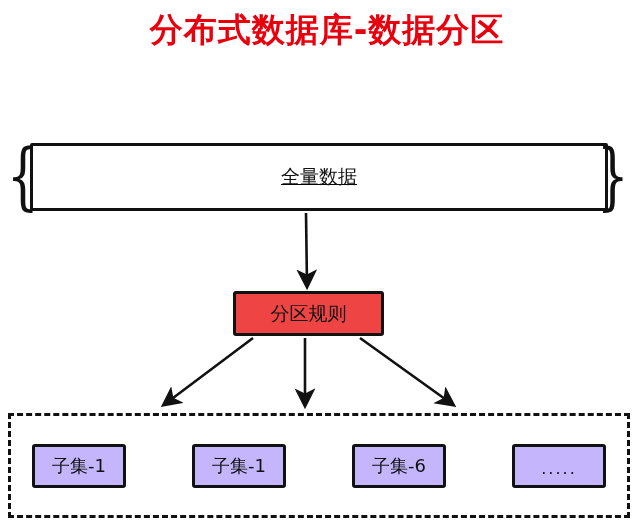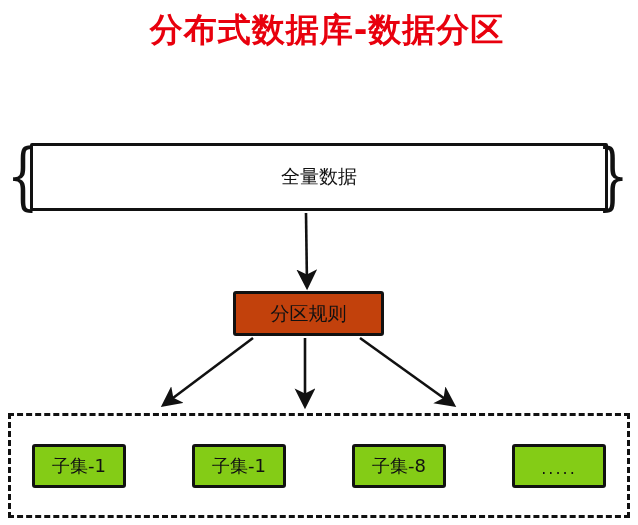--- a/index.html
+++ b/index.html
@@ -39,20 +39,21 @@
     left: 30px;
     top: 143px;
     width: 578px;
     height: 68px;
     border: 3px solid #111;
     border-radius: 2px;
     box-sizing: border-box;
     display: flex;
     align-items: center;
     justify-content: center;
+    text-decoration: underline;
   }
   .full-box .label {
     font-size: 19px;
     color: #111;
     font-family: "DejaVu Sans", "Liberation Sans", sans-serif;
   }
   
   .brace {
     position: absolute;
     top: 140px;
@@ -71,21 +72,21 @@
     left: 233px;
     top: 291px;
     width: 151px;
     height: 45px;
     border: 3px solid #111;
     border-radius: 3px;
     box-sizing: border-box;
     display: flex;
     align-items: center;
     justify-content: center;
-    background: #c2410c;
+    background: #ef4444;
   }
   .rule-box .label {
     font-size: 19px;
     color: #111;
     font-family: "DejaVu Sans", "Liberation Sans", sans-serif;
   }
   
   .subset-area {
     position: absolute;
     left: 8px;
@@ -109,21 +110,21 @@
   }
   .subset {
     width: 94px;
     height: 44px;
     border: 3px solid #111;
     border-radius: 3px;
     box-sizing: border-box;
     display: flex;
     align-items: center;
     justify-content: center;
-    background: #84cc16;
+    background: #c4b5fd;
     font-size: 18px;
     color: #111;
     font-family: "DejaVu Sans", "Liberation Sans", sans-serif;
   }
   .subset.ellipsis {
     font-size: 16px;
     letter-spacing: 2px;
     padding-top: 6px;
   }
   svg.arrows {
@@ -156,21 +157,21 @@
   <div class="subset-area"></div>
 
   <div class="subset-row">
     <div class="subset">
       <span>子集-1</span>
     </div>
     <div class="subset">
       <span>子集-1</span>
     </div>
     <div class="subset">
-      <span>子集-8</span>
+      <span>子集-6</span>
     </div>
     <div class="subset ellipsis">
       <span>.....</span>
     </div>
   </div>
 
   <svg class="arrows" viewBox="0 0 638 525">
     <defs>
       <marker id="ah" markerWidth="10" markerHeight="10" refX="6" refY="4" orient="auto">
         <path d="M0,0 L8,4 L0,8 L2,4 z" fill="#111"></path>

